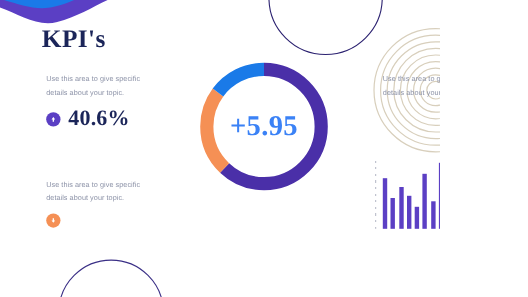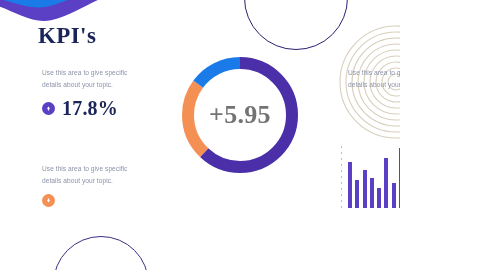--- a/index.html
+++ b/index.html
@@ -67,21 +67,21 @@
   #kpi-3 { left:348px; top:67px; width:122px; }
 
   
   #donut-wrap { position:absolute; left:178px; top:53px; width:124px; height:124px; }
   #donut-center {
     position:absolute; left:0; top:0; width:124px; height:124px;
     display:flex; align-items:center; justify-content:center;
   }
   #donut-value {
     font-family:"Liberation Serif", serif;
-    font-size:26px; font-weight:700; color:#737373;
+    font-size:26px; font-weight:700; color:#3b82f6;
     letter-spacing:.3px;
   }
 
   
   #bar-chart { position:absolute; left:341px; top:146px; width:110px; height:62px; }
   #bar-axis {
     position:absolute; left:0; top:0; width:1px; height:62px;
     background:repeating-linear-gradient(to bottom,#b9bcc9 0 2px,transparent 2px 6px);
   }
   #bars {
@@ -122,21 +122,21 @@
 
   <div class="kpi" id="kpi-1">
     <div class="kpi-desc">Use this area to give specific
 details about your topic.</div>
     <div class="kpi-row">
       <span class="kpi-badge" style="background:#5b3fc4">
         <svg width="7" height="7" viewBox="0 0 10 10">
             <path d="M5 2 L7.4 5.2 L5.9 5.2 L5.9 8 L4.1 8 L4.1 5.2 L2.6 5.2 Z" fill="#ffffff"></path>
           </svg>
       </span>
-      <span class="kpi-value">17.8%</span>
+      <span class="kpi-value">40.6%</span>
     </div>
   </div>
 
   <div class="kpi" id="kpi-2">
     <div class="kpi-desc">Use this area to give specific
 details about your topic.</div>
     <div class="kpi-row">
       <span class="kpi-badge" style="background:#f59055">
         <svg width="7" height="7" viewBox="0 0 10 10">
             <path d="M5 8 L2.6 4.8 L4.1 4.8 L4.1 2 L5.9 2 L5.9 4.8 L7.4 4.8 Z" fill="#ffffff"></path>

